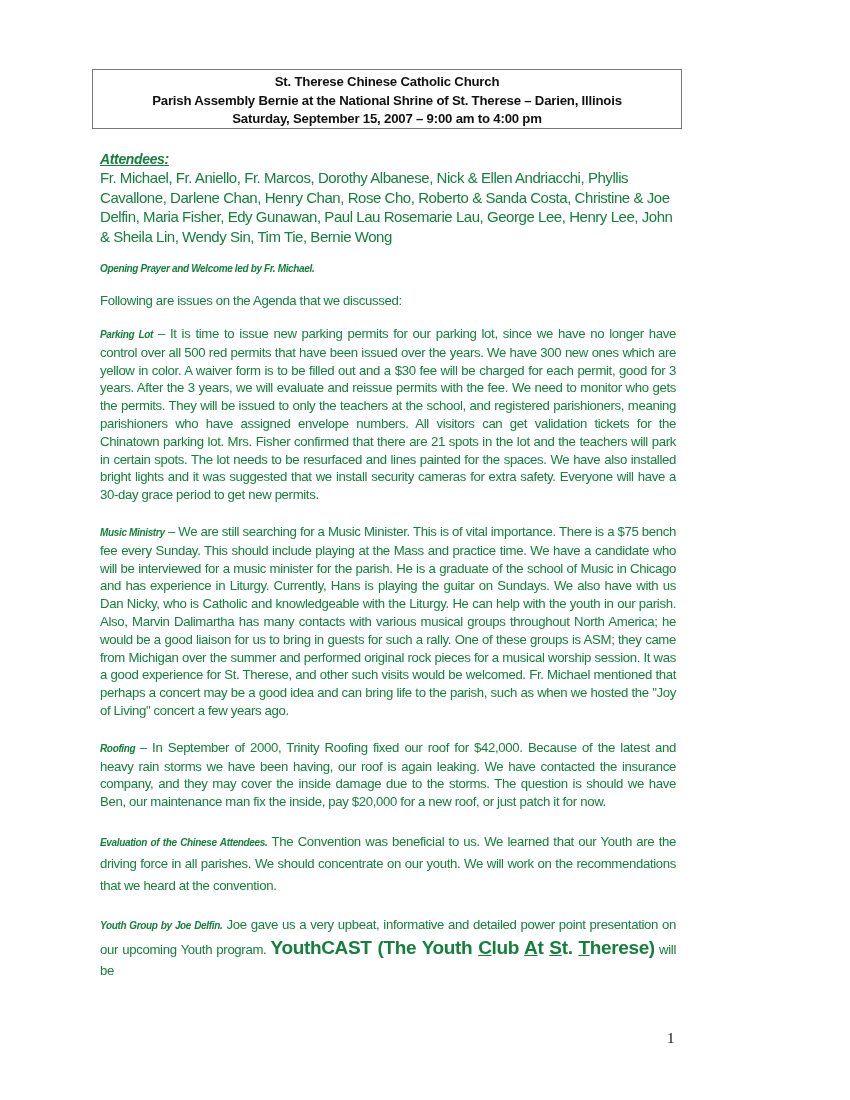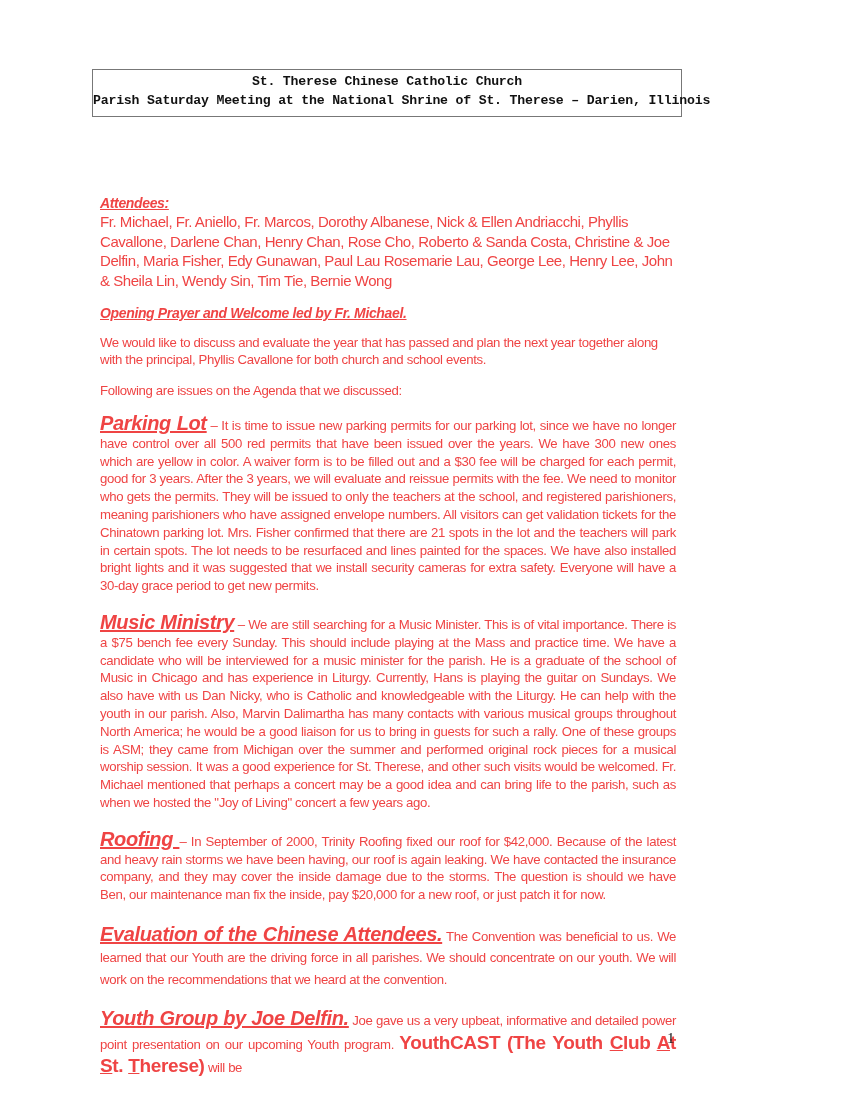--- a/index.html
+++ b/index.html
@@ -1,69 +1,68 @@
 <!DOCTYPE html>
 <html><head>
   <meta charset="utf-8">
   <style>
     html, body { margin: 0; padding: 0; background: #ffffff; }
     body { width: 850px; height: 1100px; position: relative; overflow: hidden; color: #111; }
     .page { position: absolute; left: 0; top: 0; width: 850px; height: 1100px; }
     .header-box {
-      position: absolute; left: 92px; top: 69px; width: 590px; height: 48px;
+      position: absolute; left: 92px; top: 69px; width: 590px; height: 60px;
       border: 1px solid #777; box-sizing: border-box;
-      font-family: Liberation Mono, monospace; font-weight: bold;
+      font-family: Liberation Sans, sans-serif; font-weight: bold;
       font-size: 13.2px; line-height: 18.5px; text-align: center; padding-top: 3px;
       letter-spacing: -0.2px;
     }
     .header-box div { white-space: nowrap; }
     .content {
       position: absolute; left: 100px; top: 150px; width: 576px;
-      font-family: "Liberation Sans", sans-serif; font-size: 13.2px; color: #ef4444;
+      font-family: "Liberation Sans", sans-serif; font-size: 13.2px; color: #15803d;
       letter-spacing: -0.35px;
-      margin-top: 44px;
     }
     .h-attendees {
       font-weight: bold; font-style: italic; text-decoration: underline;
       font-size: 14px; line-height: 18px; margin: 0;
     }
     .attendees-text { font-size: 15px; line-height: 19.5px; margin: 0 0 0 0; letter-spacing: -0.45px; }
-    .h-opening { font-weight: bold; font-style: italic; font-size: 14px; line-height: 18px; margin: 14px 0 0 0; text-decoration: underline; }
+    .h-opening { font-weight: bold; font-style: italic; font-size: 10px; line-height: 18px; margin: 14px 0 0 0; }
     .p-plain { margin: 12px 0 0 0; line-height: 17px; }
     .p-plain2 { margin: 14px 0 0 0; line-height: 17px; }
     .sec { margin: 0; line-height: 17.8px; text-align: justify; }
-    .sec .title { font-weight: bold; font-style: italic; text-decoration: underline; font-size: 20px; }
+    .sec .title { font-weight: bold; font-style: italic; font-size: 10px; }
     .sec-parking { margin-top: 16px; }
     .sec-music { margin-top: 19px; }
     .sec-roofing { margin-top: 19px; }
     .sec-eval { margin-top: 20px; line-height: 21.5px; }
     .sec-youth { margin-top: 18px; line-height: 21.5px; }
     .bold-inline { font-weight: bold; font-size: 19px; }
     .u { text-decoration: underline; }
     .page-number {
       position: absolute; left: 667px; top: 1030px;
       font-family: "Liberation Serif", serif; font-size: 15px; color: #111;
     }
   </style>
 </head>
 <body>
 
 <div class="page">
 
   <div class="header-box">
     <div>St. Therese Chinese Catholic Church</div>
-    <div>Parish Saturday Meeting at the National Shrine of St. Therese – Darien, Illinois</div>
+    <div>Parish Assembly Bernie at the National Shrine of St. Therese – Darien, Illinois</div>
+    <div>Saturday, September 15, 2007 – 9:00 am to 4:00 pm</div>
   </div>
 
   <div class="content">
     <p class="h-attendees">Attendees:</p>
     <p class="attendees-text">Fr. Michael, Fr. Aniello, Fr. Marcos, Dorothy Albanese, Nick &amp; Ellen Andriacchi, Phyllis Cavallone, Darlene Chan, Henry Chan, Rose Cho, Roberto &amp; Sanda Costa,  Christine &amp; Joe Delfin, Maria Fisher, Edy Gunawan, Paul Lau Rosemarie Lau, George Lee, Henry Lee, John &amp; Sheila Lin, Wendy Sin, Tim Tie, Bernie Wong</p>
 
     <p class="h-opening">Opening Prayer and Welcome led by Fr. Michael.</p>
-    <p class="p-plain">We would like to discuss and evaluate the year that has passed and plan the next year together along with the principal, Phyllis Cavallone for both church and school events.</p>
     <p class="p-plain2">Following are issues on the Agenda that we discussed:</p>
 
     <p class="sec sec-parking"><span class="title">Parking Lot</span><span> – It is time to issue new parking permits for our parking lot, since we have no longer have control over all 500 red permits that have been issued over the years.  We have 300 new ones which are yellow in color.  A waiver form is to be filled out and a $30 fee will be charged for each permit, good for 3 years.  After the 3 years, we will evaluate and reissue permits with the fee.  We need to monitor who gets the permits.  They will be issued to only the teachers at the school, and registered parishioners, meaning parishioners who have assigned envelope numbers.  All visitors can get validation tickets for the Chinatown parking lot.  Mrs. Fisher confirmed that there are 21 spots in the lot and the teachers will park in certain spots.   The lot needs to be resurfaced and lines painted for the spaces. We have also installed bright lights and it was suggested that we install security cameras for extra safety.  Everyone will have a 30-day grace period to get new permits.</span></p>
 
     <p class="sec sec-music"><span class="title">Music Ministry</span><span> – We are still searching for a Music Minister.  This is of vital importance.  There is a $75 bench fee every Sunday.  This should include playing at the Mass and practice time.  We have a candidate who will be interviewed for a music minister for the parish.  He is a graduate of the school of Music in Chicago and has experience in Liturgy.  Currently, Hans is playing the guitar on Sundays.  We also have with us Dan Nicky, who is Catholic and knowledgeable with the Liturgy. He can help with the youth in our parish.  Also, Marvin Dalimartha has many contacts with various musical groups throughout North America; he would be a good liaison for us to bring in guests for such a rally. One of these groups is ASM; they came from Michigan over the summer and performed original rock pieces for a musical worship session. It was a good experience for St. Therese, and other such visits would be welcomed.  Fr. Michael mentioned that perhaps a concert may be a good idea and can bring life to the parish, such as when we hosted the "Joy of Living" concert a few years ago.</span></p>
 
     <p class="sec sec-roofing"><span class="title">Roofing </span><span>– In September of 2000, Trinity Roofing fixed our roof for $42,000.  Because of the latest and heavy rain storms we have been having, our roof is again leaking.  We have contacted the insurance company, and they may cover the inside damage due to the storms.  The question is should we have Ben, our maintenance man fix the inside, pay $20,000 for a new roof, or just patch it for now.</span></p>
 
     <p class="sec sec-eval"><span class="title">Evaluation of the Chinese Attendees.</span><span>  The Convention was beneficial to us.  We learned that our Youth are the driving force in all parishes.  We should concentrate on our youth.  We will work on the recommendations that we heard at the convention.</span></p>
 

